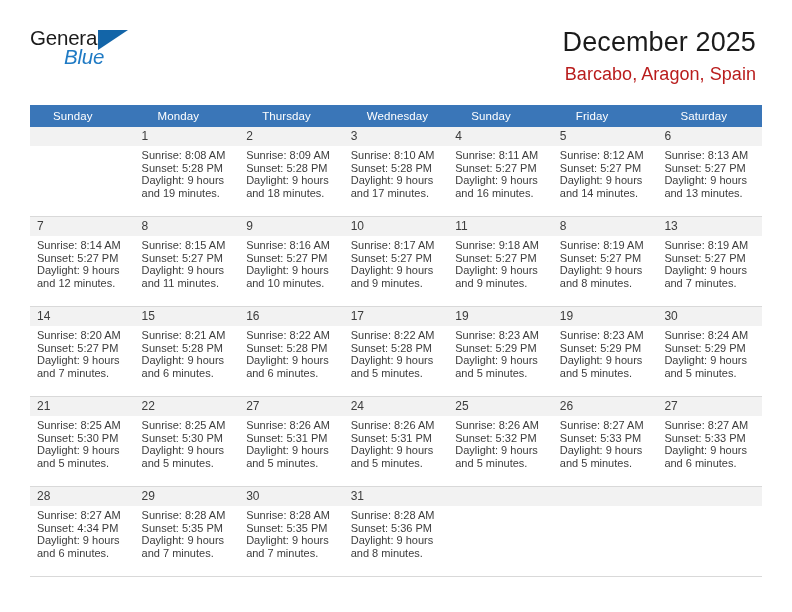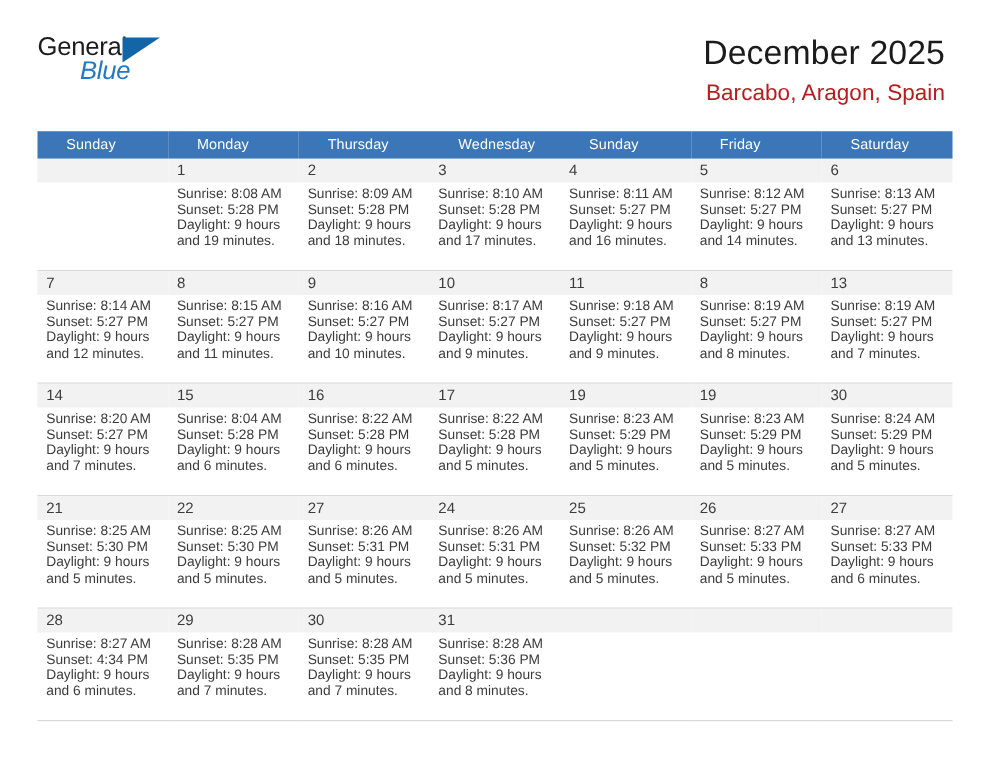--- a/index.html
+++ b/index.html
@@ -316,21 +316,21 @@
                 <div>Sunset: 5:27 PM</div>
                 <div>Daylight: 9 hours</div>
                 <div>and 7 minutes.</div>
               </div>
             </div>
           </td>
           <td>
             <div class="cell">
               <div class="daynum">15</div>
               <div class="info">
-                <div>Sunrise: 8:04 AM</div>
+                <div>Sunrise: 8:21 AM</div>
                 <div>Sunset: 5:28 PM</div>
                 <div>Daylight: 9 hours</div>
                 <div>and 6 minutes.</div>
               </div>
             </div>
           </td>
           <td>
             <div class="cell">
               <div class="daynum">16</div>
               <div class="info">

